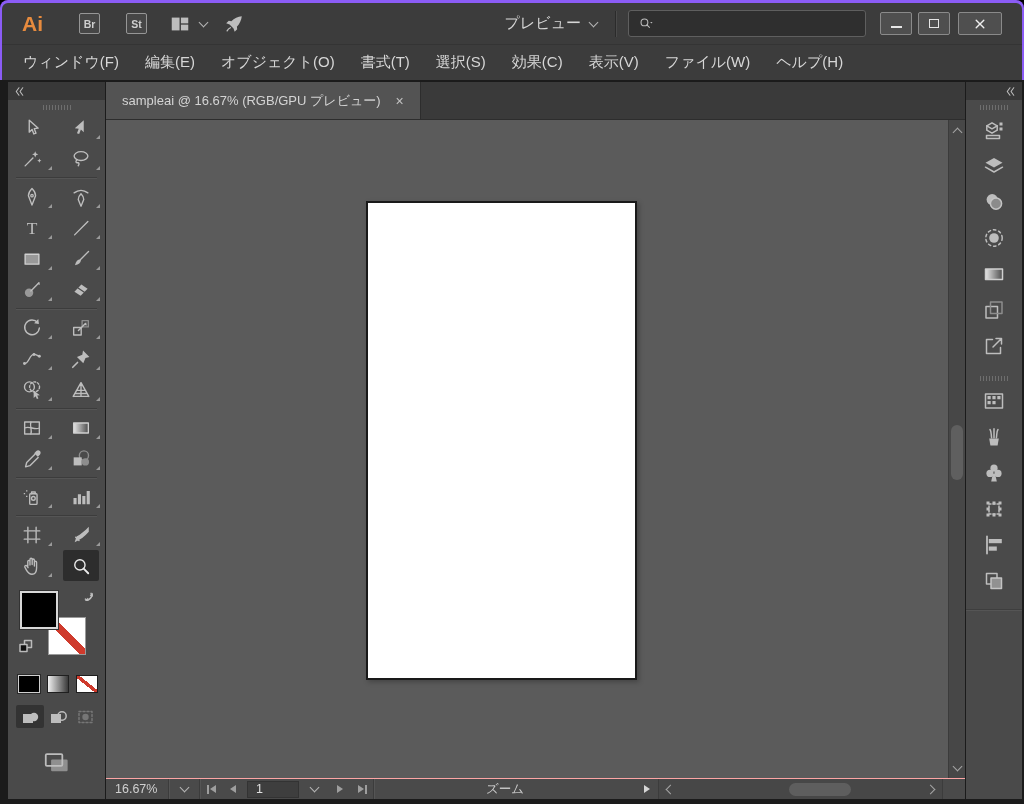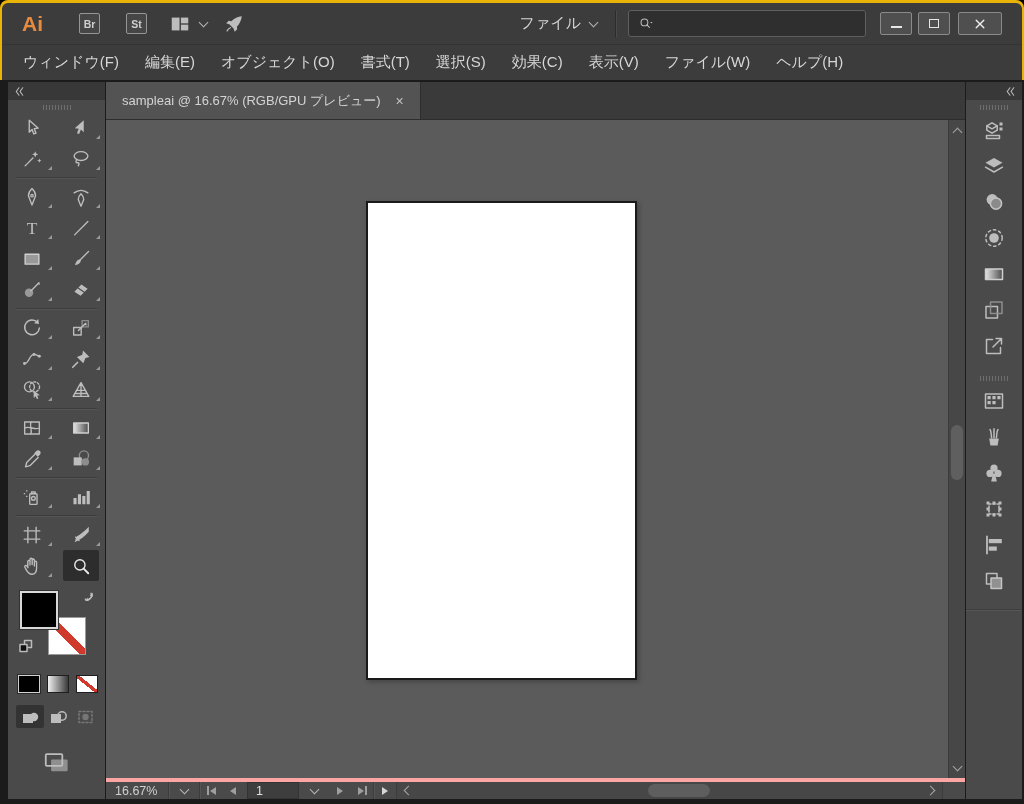--- a/index.html
+++ b/index.html
@@ -1,18 +1,18 @@
 <!DOCTYPE html>
 <html><head>
 <meta charset="utf-8">
 <style>
   html,body{margin:0;padding:0;width:1024px;height:804px;overflow:hidden;background:#000;
     font-family:"Liberation Sans",sans-serif;}
   *{box-sizing:border-box;user-select:none;}
-  .window{position:absolute;inset:0;background:#eab308;border-radius:8px 8px 0 0;overflow:hidden;}
+  .window{position:absolute;inset:0;background:#8b5cf6;border-radius:8px 8px 0 0;overflow:hidden;}
   
   .titlebar{position:absolute;top:3px;left:2px;right:2px;height:41px;background:#3c3c3c;
     display:flex;align-items:center;border-radius:6px 6px 0 0;}
   .ai-logo{margin-left:20px;font-size:21px;font-weight:bold;color:#e78b3e;letter-spacing:0;}
   .app-box{margin-left:36px;width:21px;height:21px;border:1px solid #969696;border-radius:2px;
     color:#cfcfcf;font-size:10.5px;font-weight:bold;display:flex;align-items:center;justify-content:center;background:#464646;}
   .app-box.st{margin-left:26px;}
   .tb-ic{margin-left:22px;display:flex;align-items:center;}
   .chev{display:inline-block;width:7px;height:7px;border-right:1.7px solid #b5b5b5;border-bottom:1.7px solid #b5b5b5;
     transform:rotate(45deg);margin-top:-3px;}
@@ -79,21 +79,21 @@
   .tab-close{margin-left:15px;color:#c2c2c2;font-size:14px;}
   .canvas{position:absolute;top:38px;left:0;right:0;bottom:21px;background:#5b5b5b;overflow:hidden;}
   .artboard{position:absolute;left:260px;top:81px;width:271px;height:479px;background:#fff;
     border:2px solid #191919;box-shadow:2px 2px 5px rgba(0,0,0,.25);}
   .vscroll{position:absolute;top:0;bottom:0;right:0;width:17px;background:#474747;border-left:1px solid #3b3b3b;}
   .vscroll .chev{border-color:#a5a5a5;}
   .vs-up{position:absolute;top:6px;left:5px;}
   .vs-down{position:absolute;bottom:8px;left:5px;}
   .vs-thumb{position:absolute;top:305px;height:55px;left:2px;right:2px;background:#5f5f5f;border-radius:7px;}
   
-  .statusbar{position:absolute;left:0;right:0;bottom:0;height:21px;background:#4a4a4a;border-top:4px solid #fca5a5;
+  .statusbar{position:absolute;left:0;right:0;bottom:0;height:21px;background:#4a4a4a;border-top:1px solid #fca5a5;
     display:flex;align-items:center;font-size:12.5px;color:#d0d0d0;}
   .sb-sep{width:1px;height:100%;background:#3c3c3c;box-shadow:1px 0 0 #555;}
   .zoomctl{width:62px;padding-left:9px;}
   .sb-chevbtn{width:30px;height:100%;display:flex;align-items:center;justify-content:center;}
   .navbtn{width:22px;height:100%;display:flex;align-items:center;justify-content:center;gap:1px;}
   .tri{width:0;height:0;border-top:4.5px solid transparent;border-bottom:4.5px solid transparent;}
   .tri.right{border-left:6px solid #9e9e9e;}
   .tri.left{border-right:6px solid #9e9e9e;}
   .tri.flyout{border-left-color:#d6d6d6;}
   .navbar-bar{width:2px;height:9px;background:#9e9e9e;}
@@ -131,21 +131,21 @@
         </svg>
     </span>
     <span class="chev" style="margin-left:9px"></span>
     <span class="tb-ic" style="margin-left:16px">
       <svg viewBox="0 0 24 24" width="22" height="22">
           <path class="f" d="M20.5 3.5c-4.2.4-8.3 2.3-11.4 5.4l-2.8-.4-2.8 2.8 3.7 1.2 4.3 4.3 1.2 3.7 2.8-2.8-.4-2.8c3.1-3.1 5-7.2 5.4-11.4z"></path>
           <path d="M4.5 19.5c.9-1.6 2-2.7 3.6-3.4" stroke-width="1.4"></path>
         </svg>
     </span>
     <span class="spacer"></span>
-    <span class="workspace">ファイル</span>
+    <span class="workspace">プレビュー</span>
     <span class="chev" style="margin-left:9px"></span>
     <span class="tb-divider"></span>
     <div class="searchbox">
       <svg viewBox="0 0 24 24" width="17" height="17">
           <circle cx="10.5" cy="10.5" r="4.8"></circle>
           <path d="M14 14l3.5 3.5"></path>
           <path class="f" d="M18.6 9.8h3.4l-1.7 2.2z"></path>
         </svg>
     </div>
     <span class="wbtn min">
@@ -454,20 +454,23 @@
             <span class="chev"></span>
           </span>
         <span class="navbtn">
             <span class="tri right"></span>
           </span>
         <span class="navbtn">
             <span class="tri right"></span>
             <span class="navbar-bar"></span>
           </span>
         <span class="sb-sep"></span>
+        <span class="status-display">
+            <span>ズーム</span>
+          </span>
         <span class="sb-flyout">
             <span class="tri right flyout"></span>
           </span>
         <span class="hscroll">
           <span class="chev hs-left"></span>
           <span class="hs-thumb"></span>
           <span class="chev hs-right"></span>
         </span>
         <span class="sb-corner"></span>
       </div>

